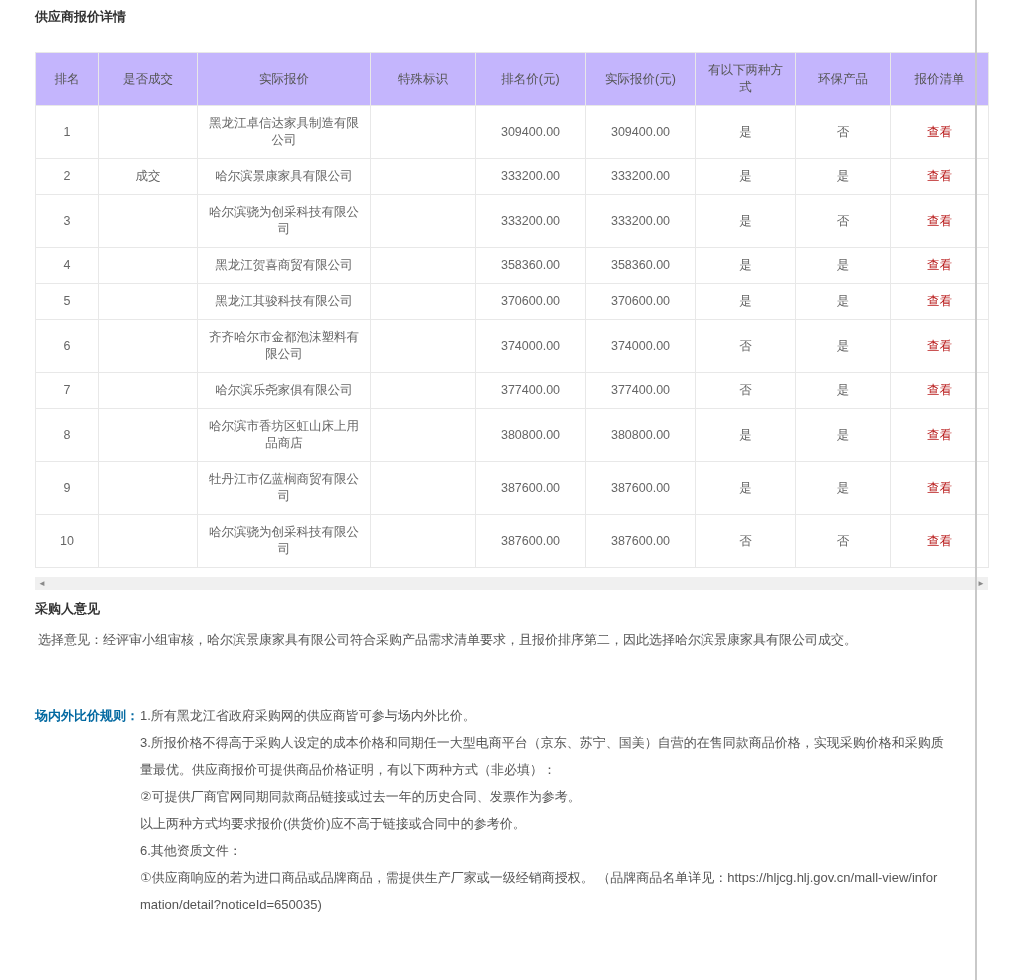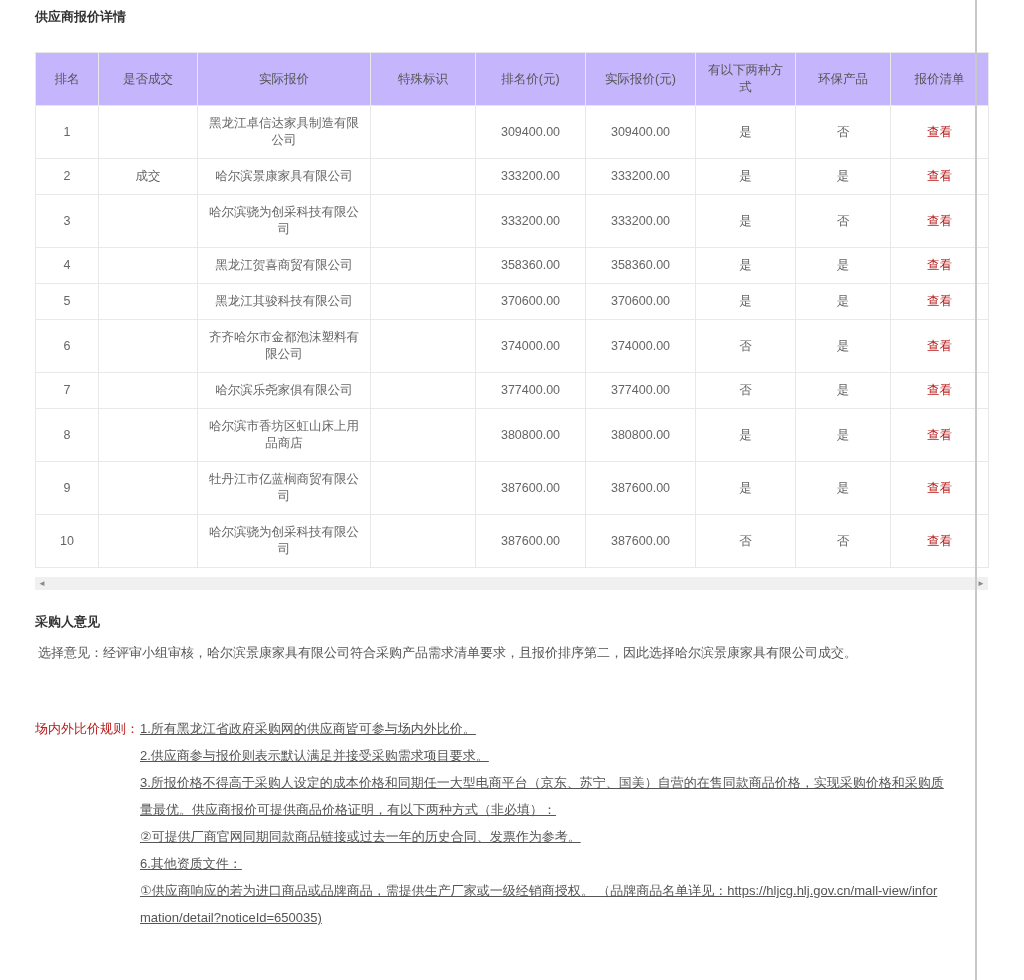--- a/index.html
+++ b/index.html
@@ -20,29 +20,29 @@
   .quote-table th { background:#c4b5fd; color:#555; font-weight:normal; height:33px; }
   .quote-table td { color:#666; background:#fff; }
   .quote-table a.link { color:#b91c1c; text-decoration:none; cursor:pointer; font-size:12.5px; }
 
   
   .h-scrollbar { width:953px; height:13px; margin-top:9px; background:#f0f0f0;
     display:flex; align-items:center; justify-content:space-between; padding:0 3px; }
   .h-scrollbar .arrow { font-size:8px; color:#8a8a8a; line-height:13px; cursor:pointer; }
 
   
-  .opinion { margin-top:23px; }
+  .opinion { margin-top:10px; }
   .opinion-body { margin-top:12px; font-size:13px; color:#555; line-height:20px; padding-left:3px; }
   .opinion-body .indent { text-indent:2em; }
 
   
   .rules { margin-top:52px; display:flex; align-items:flex-start; }
-  .rules-label { flex:0 0 105px; font-size:13px; font-weight:normal; color:#b91c1c; line-height:27px; white-space:nowrap; }
+  .rules-label { flex:0 0 105px; font-size:13px; font-weight:bold; color:#0369a1; line-height:27px; white-space:nowrap; }
   .rules-list { flex:1; font-size:13px; color:#555; line-height:27px; }
-  .rules-list .rule-item { word-break:break-all;text-decoration:underline; }
+  .rules-list .rule-item { word-break:break-all; }
 </style>
 </head>
 <body>
 
 <div class="page">
 
   <div class="section-title">供应商报价详情</div>
 
   <div class="table-wrap">
     <table class="quote-table">
@@ -196,22 +196,22 @@
     <div class="opinion-body">
       <div>选择意见：经评审小组审核，哈尔滨景康家具有限公司符合采购产品需求清单要求，且报价排序第二，因此选择哈尔滨景康家具有限公司成交。</div>
     </div>
   </div>
 
   <div class="rules">
     <div class="rules-label">场内外比价规则：</div>
     <div class="rules-list" id="rules-list">
 
     <div class="rule-item" style="">1.所有黑龙江省政府采购网的供应商皆可参与场内外比价。</div>
-        <div class="rule-item" style="">2.供应商参与报价则表示默认满足并接受采购需求项目要求。</div>
         <div class="rule-item" style="">3.所报价格不得高于采购人设定的成本价格和同期任一大型电商平台（京东、苏宁、国美）自营的在售同款商品价格，实现采购价格和采购质量最优。供应商报价可提供商品价格证明，有以下两种方式（非必填）：</div>
         <div class="rule-item" style="">②可提供厂商官网同期同款商品链接或过去一年的历史合同、发票作为参考。</div>
+        <div class="rule-item" style="">以上两种方式均要求报价(供货价)应不高于链接或合同中的参考价。</div>
         <div class="rule-item" style="">6.其他资质文件：</div>
         <div class="rule-item" style="">①供应商响应的若为进口商品或品牌商品，需提供生产厂家或一级经销商授权。 （品牌商品名单详见：https://hljcg.hlj.gov.cn/mall-view/information/detail?noticeId=650035)</div>
       </div>
   </div>
 
   <div class="v-scrollbar"></div>
 </div>
 
 </body></html>

